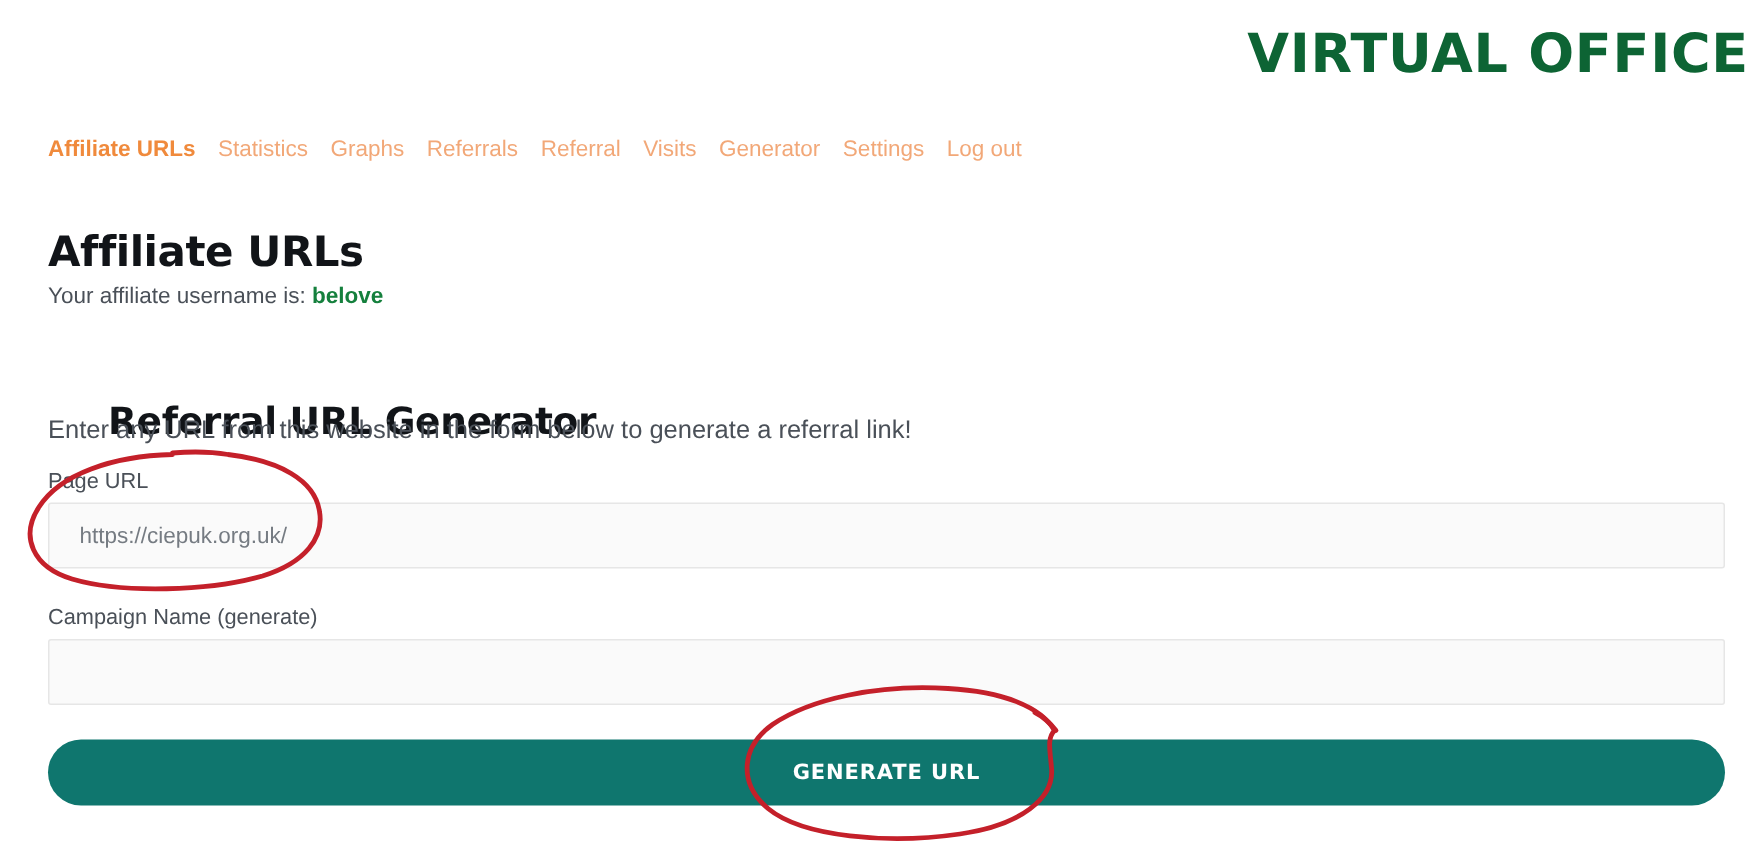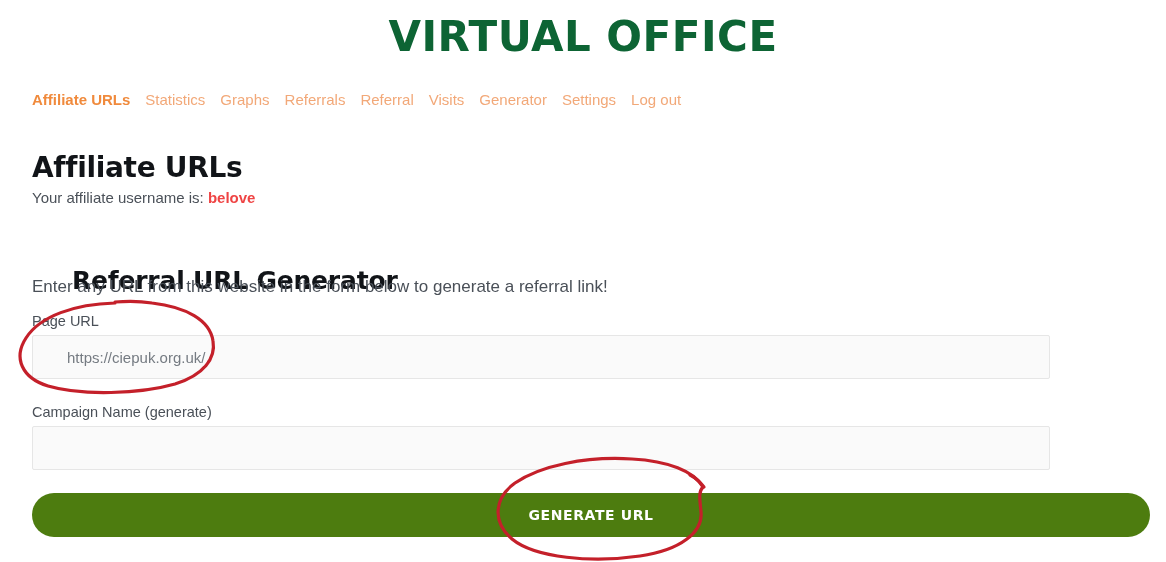--- a/index.html
+++ b/index.html
@@ -21,22 +21,22 @@
     width: 1166px;
     height: 562px;
   }
 
   
   .site-title {
     position: absolute;
     left: 0;
     top: 12px;
     width: 1166px;
-    text-align: center;
-    font-size: 42px;
+    text-align: right;
+    font-size: 36px;
     line-height: 50px;
     font-weight: 800;
     letter-spacing: 0.5px;
     color: #0d6434;
     font-family: "DejaVu Sans", sans-serif;
   }
 
   
   .nav {
     position: absolute;
@@ -74,21 +74,21 @@
   }
   .line {
     position: absolute;
     left: 32px;
     font-size: 15px;
     line-height: 20px;
     color: #4a5058;
     white-space: nowrap;
   }
   .line b {
-    color: #ef4444;
+    color: #15803d;
     font-weight: bold;
   }
   .line-username { top: 188px; }
   .line-referral { top: 216px; }
 
   .section-title {
     position: absolute;
     left: 32px;
     top: 246px;
     font-size: 25px;
@@ -117,47 +117,47 @@
     line-height: 19px;
     color: #4a5058;
     white-space: nowrap;
   }
   .label-page-url { top: 312px; }
   .label-campaign { top: 403px; }
 
   .text-input {
     position: absolute;
     left: 32px;
-    width: 1018px;
+    width: 1118px;
     height: 44px;
     box-sizing: border-box;
     background: #fafafa;
     border: 1px solid #e6e6e6;
     border-radius: 2px;
-    padding: 0 34px;
+    padding: 0 20px;
     font-family: "Liberation Sans", sans-serif;
     font-size: 15px;
     color: #30353b;
     outline: none;
   }
   .text-input::placeholder {
     color: #757b82;
     opacity: 1;
   }
   .input-page-url { top: 335px; }
   .input-campaign { top: 426px; }
 
   .generate-button {
     position: absolute;
     left: 32px;
     top: 493px;
     width: 1118px;
     height: 44px;
     box-sizing: border-box;
-    background: #4d7c0f;
+    background: #0f766e;
     color: #ffffff;
     border: none;
     border-radius: 24px;
     font-family: "DejaVu Sans", sans-serif;
     font-size: 14px;
     font-weight: bold;
     letter-spacing: 0.6px;
     text-transform: uppercase;
     cursor: pointer;
   }

